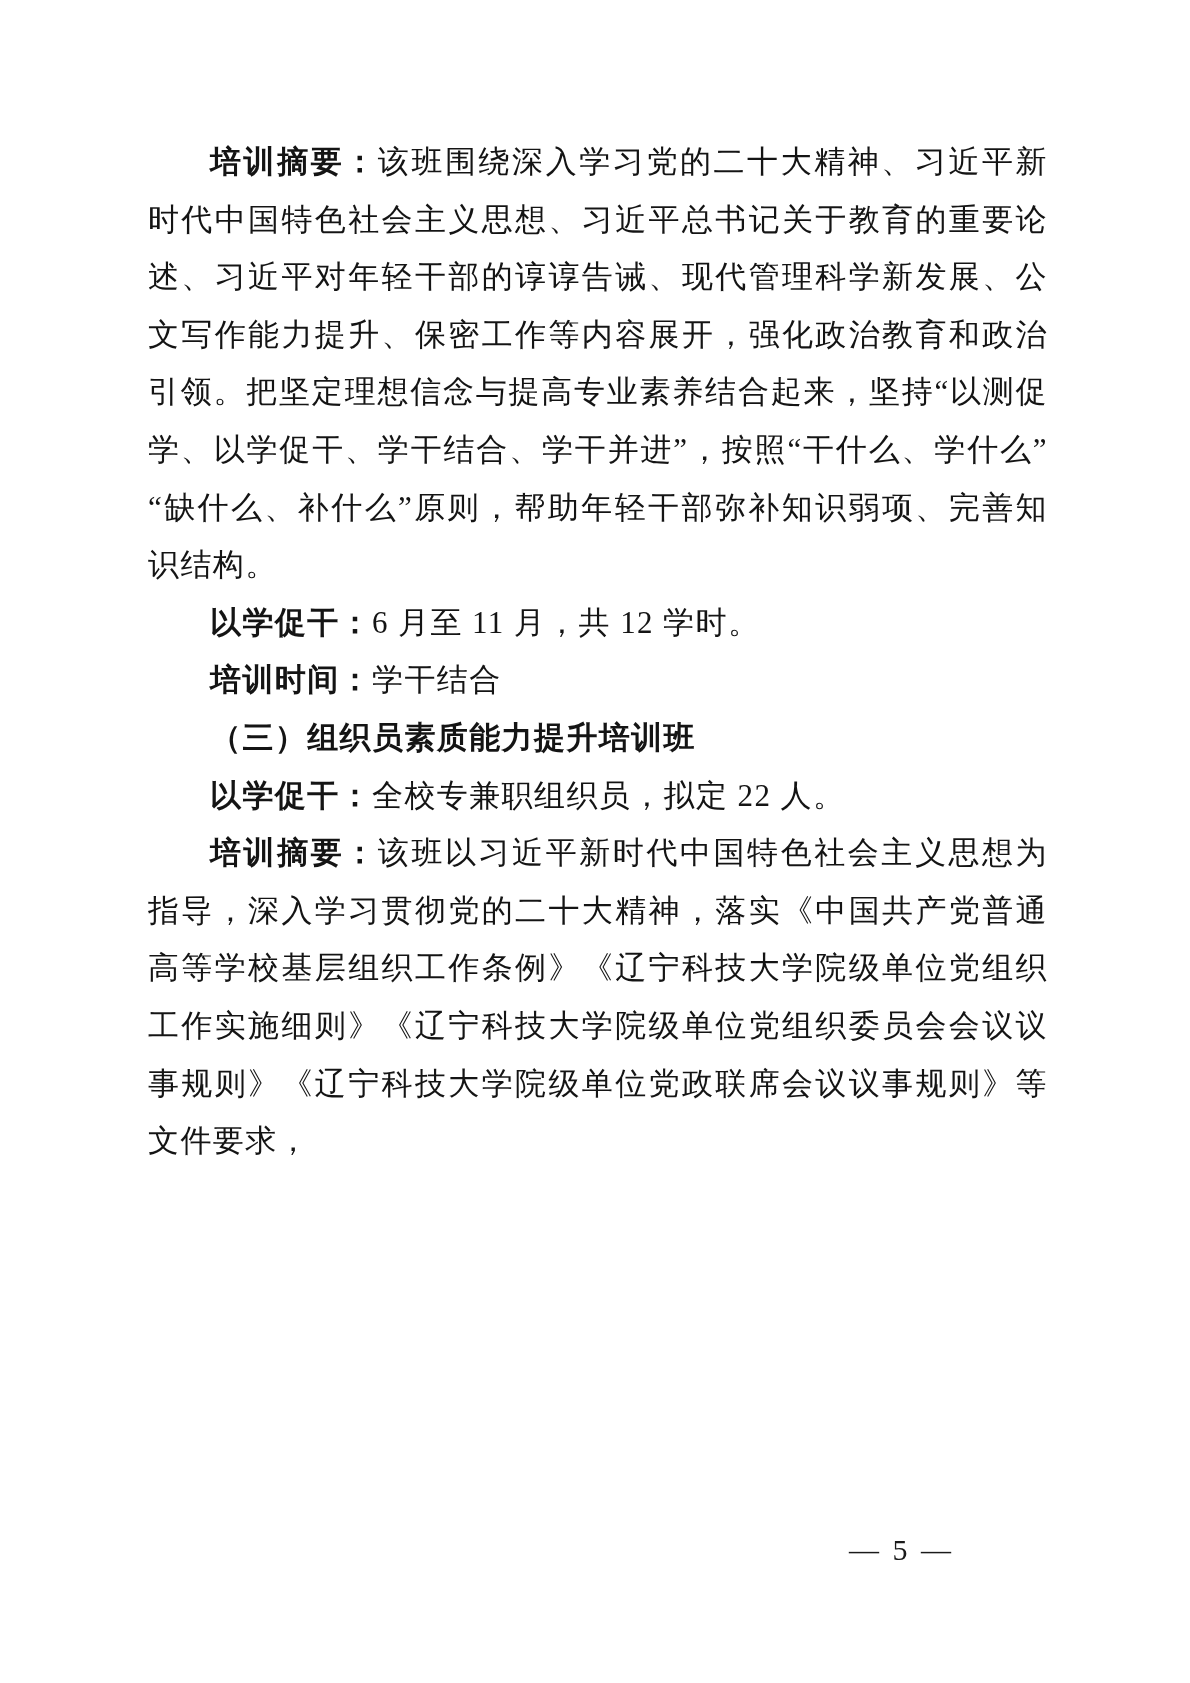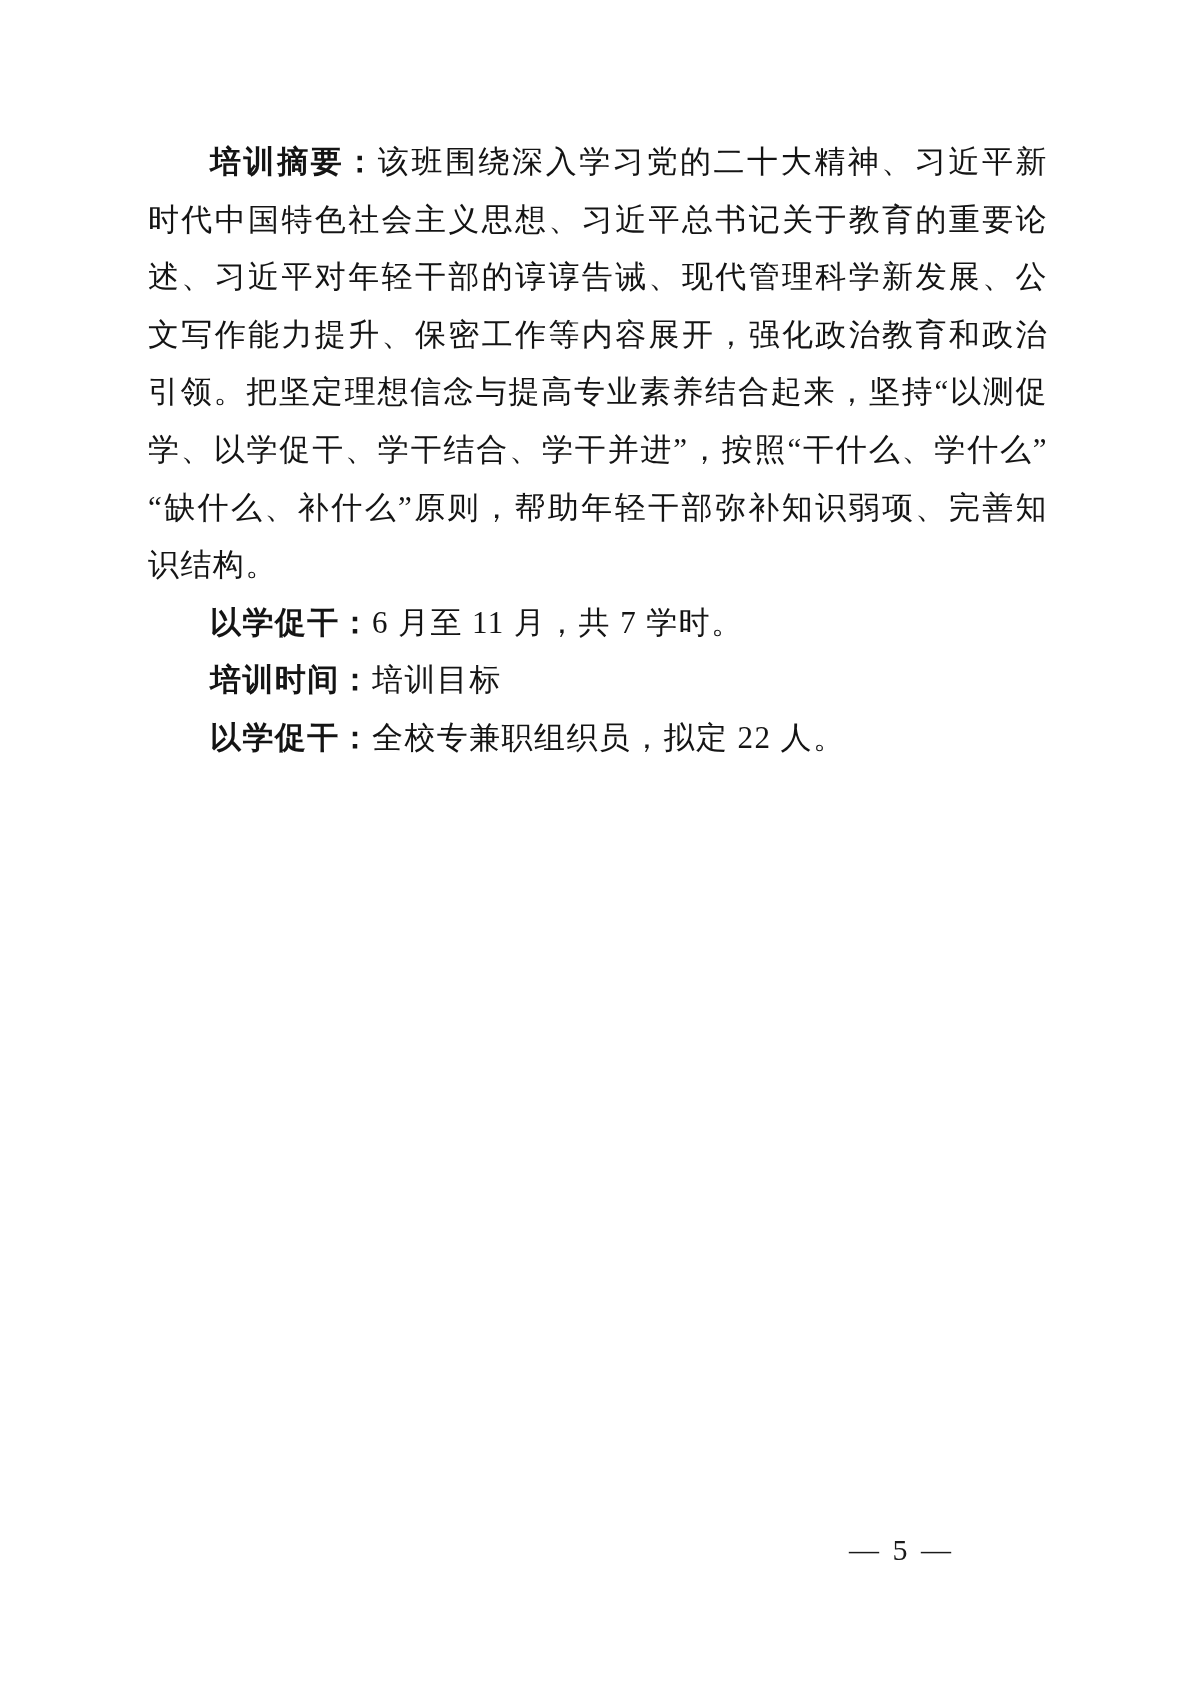--- a/index.html
+++ b/index.html
@@ -54,18 +54,20 @@
     color: #1a1a1a;
     font-family: "Liberation Serif", "DejaVu Serif", serif;
   }
 </style>
 </head>
 <body>
 
 <div class="page">
   <div class="doc" id="doc">
       <p class="body"><b class="plabel">培训摘要：</b><span>该班围绕深入学习党的二十大精神、习近平新时代中国特色社会主义思想、习近平总书记关于教育的重要论述、习近平对年轻干部的谆谆告诫、现代管理科学新发展、公文写作能力提升、保密工作等内容展开，强化政治教育和政治引领。把坚定理想信念与提高专业素养结合起来，坚持“以测促学、以学促干、学干结合、学干并进”，按照“干什么、学什么”“缺什么、补什么”原则，帮助年轻干部弥补知识弱项、完善知识结构。</span></p>
-      <p class="body"><b class="plabel">以学促干：</b><span>6 月至 11 月，共 7 学时。</span></p>
-      <p class="body"><b class="plabel">培训时间：</b><span>培训目标</span></p>
+      <p class="body"><b class="plabel">以学促干：</b><span>6 月至 11 月，共 12 学时。</span></p>
+      <p class="body"><b class="plabel">培训时间：</b><span>学干结合</span></p>
+      <p class="heading"><span>（三）组织员素质能力提升培训班</span></p>
       <p class="body"><b class="plabel">以学促干：</b><span>全校专兼职组织员，拟定 22 人。</span></p>
+      <p class="body"><b class="plabel">培训摘要：</b><span>该班以习近平新时代中国特色社会主义思想为指导，深入学习贯彻党的二十大精神，落实《中国共产党普通高等学校基层组织工作条例》《辽宁科技大学院级单位党组织工作实施细则》《辽宁科技大学院级单位党组织委员会会议议事规则》《辽宁科技大学院级单位党政联席会议议事规则》等文件要求，</span></p>
     </div>
   <div class="page-number">— 5 —</div>
 </div>
 
 </body></html>

